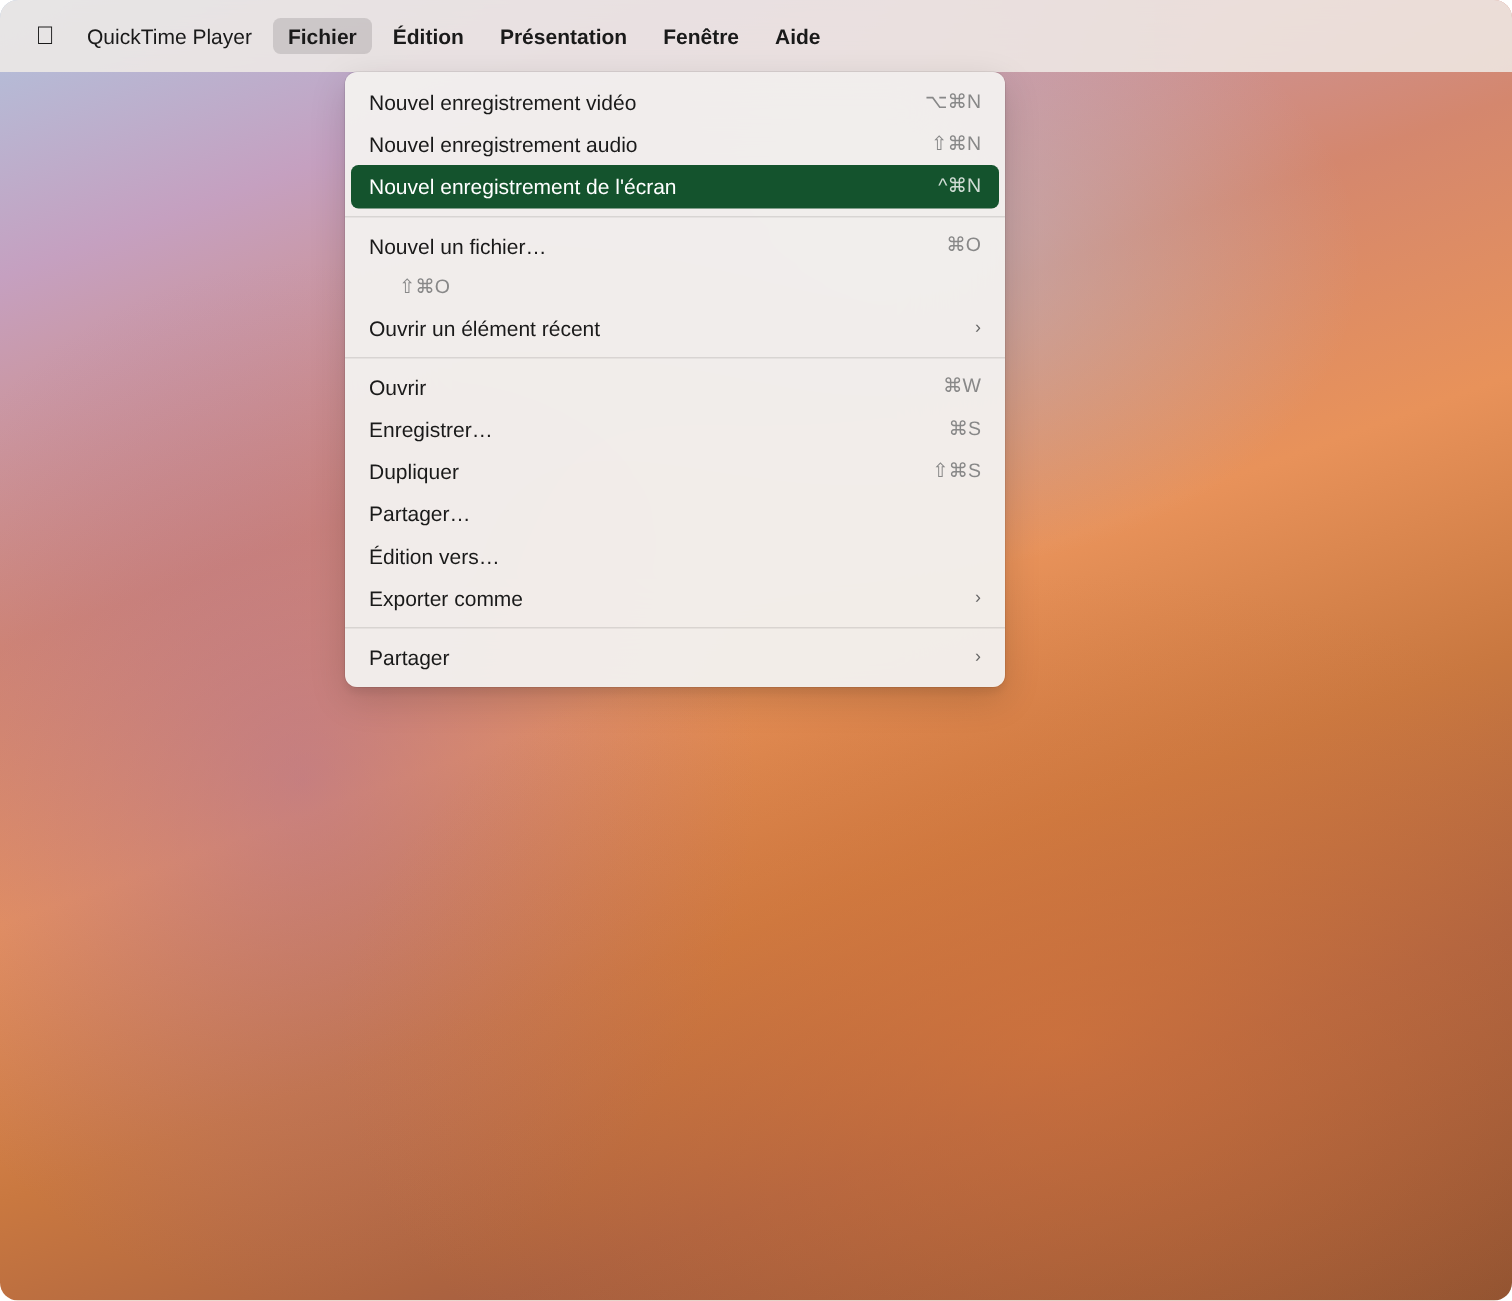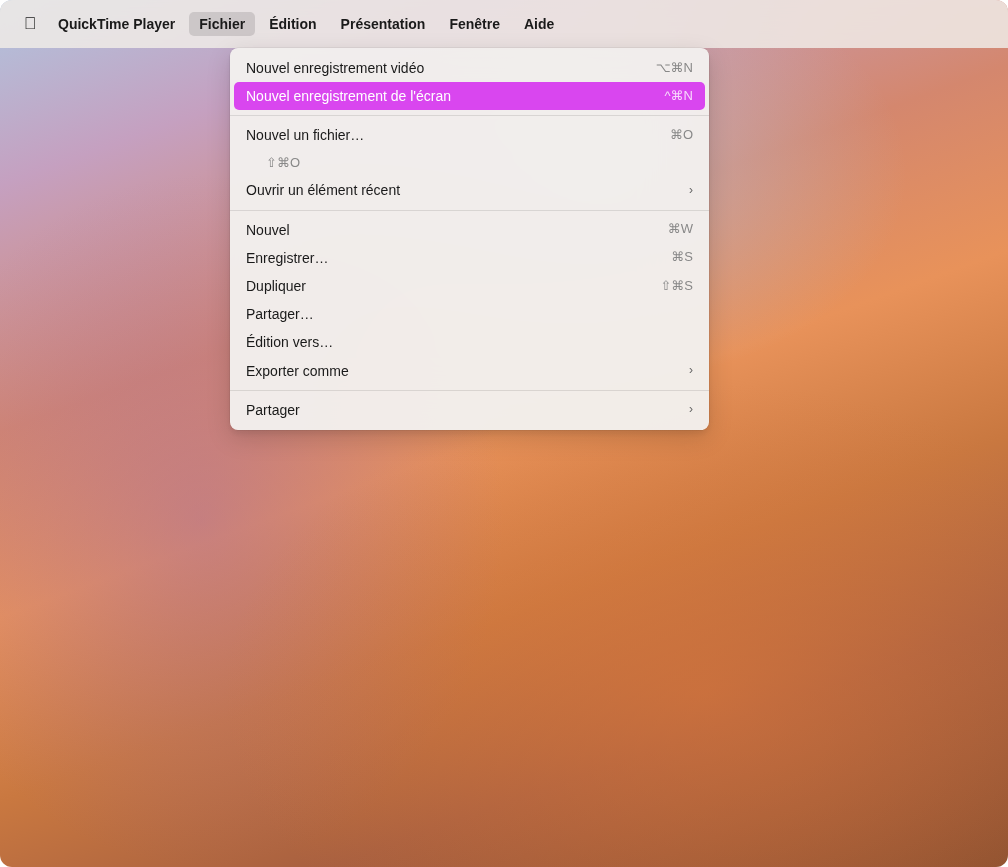--- a/index.html
+++ b/index.html
@@ -75,33 +75,33 @@
       padding: 4px 10px;
       border-radius: 5px;
       font-size: 14px;
       font-weight: 700;
       color: #1a1a1a;
       cursor: pointer;
       white-space: nowrap;
     }
 
     .menubar-item.app-name {
-      font-weight: 700;
+      font-weight: 400;
     }
 
     .menubar-item.active {
       background: rgba(0,0,0,0.12);
     }
 
     
     .dropdown-menu {
       position: absolute;
       top: 48px;
       left: 230px;
-      width: 479px;
+      width: 440px;
       background: rgba(242, 240, 238, 0.96);
       backdrop-filter: blur(30px);
       -webkit-backdrop-filter: blur(30px);
       border-radius: 8px;
       box-shadow:
         0 4px 6px rgba(0,0,0,0.07),
         0 8px 24px rgba(0,0,0,0.15),
         0 0 0 0.5px rgba(0,0,0,0.1);
       padding: 6px 0;
       z-index: 200;
@@ -113,21 +113,21 @@
       justify-content: space-between;
       padding: 5px 16px;
       font-size: 14px;
       color: #1a1a1a;
       cursor: pointer;
       min-height: 26px;
       line-height: 1.3;
     }
 
     .menu-item.highlighted {
-      background: #d946ef;
+      background: #14532d;
       color: white;
       border-radius: 5px;
       margin: 0 4px;
       padding: 5px 12px;
     }
 
     .menu-item .shortcut {
       color: #888;
       font-size: 13px;
       margin-left: 20px;
@@ -173,20 +173,24 @@
   <div class="menubar-item">Fenêtre</div>
   <div class="menubar-item">Aide</div>
 </div>
 
 <div class="dropdown-menu">
 
   <div class="menu-item">
     <span>Nouvel enregistrement vidéo</span>
     <span class="shortcut">⌥⌘N</span>
   </div>
+  <div class="menu-item">
+    <span>Nouvel enregistrement audio</span>
+    <span class="shortcut">⇧⌘N</span>
+  </div>
   <div class="menu-item highlighted">
     <span>Nouvel enregistrement de l'écran</span>
     <span class="shortcut">^⌘N</span>
   </div>
 
   <div class="menu-divider"></div>
 
   <div class="menu-item">
     <span>Nouvel un fichier…</span>
     <span class="shortcut">⌘O</span>
@@ -195,21 +199,21 @@
     <span class="shortcut">⇧⌘O</span>
   </div>
   <div class="menu-item">
     <span>Ouvrir un élément récent</span>
     <span class="arrow">›</span>
   </div>
 
   <div class="menu-divider"></div>
 
   <div class="menu-item">
-    <span>Nouvel</span>
+    <span>Ouvrir</span>
     <span class="shortcut">⌘W</span>
   </div>
   <div class="menu-item">
     <span>Enregistrer…</span>
     <span class="shortcut">⌘S</span>
   </div>
   <div class="menu-item">
     <span>Dupliquer</span>
     <span class="shortcut">⇧⌘S</span>
   </div>

